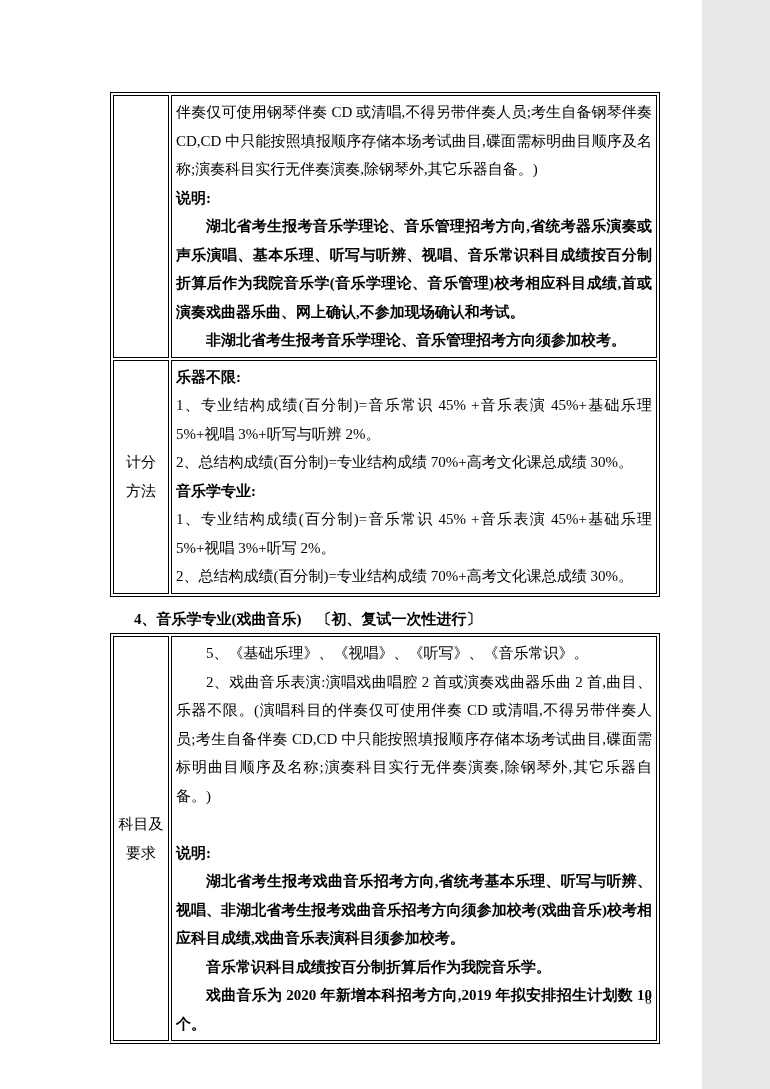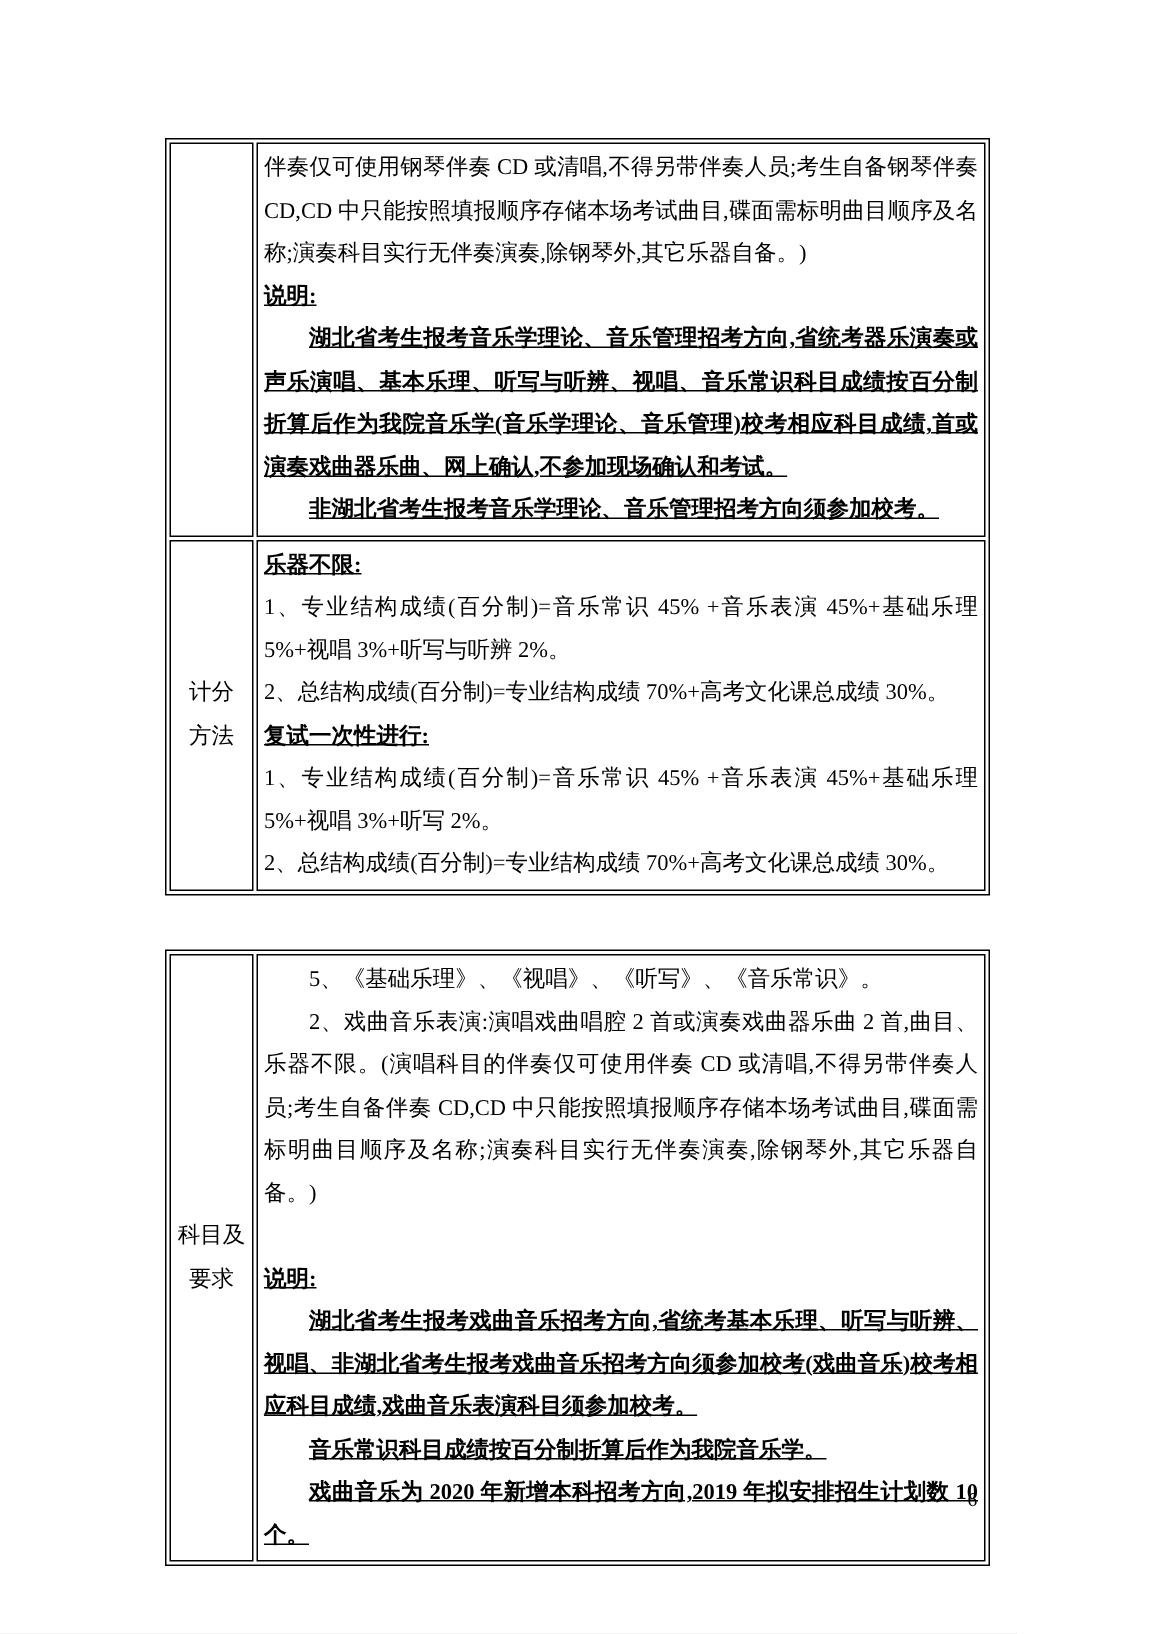--- a/index.html
+++ b/index.html
@@ -1,19 +1,19 @@
 <!DOCTYPE html>
 <html><head>
 <meta charset="utf-8">
 <style>
   * { margin:0; padding:0; box-sizing:border-box; }
   html,body { background:#e8e8e8; }
   .page {
     position:relative;
-    width:770px; height:1089px;
+    width:702px; height:1089px;
     background:#ffffff;
     color:#000000;
     font-family:"Liberation Serif", serif;
     overflow:hidden;
   }
   table.doc-table {
     position:absolute;
     left:110px;
     width:550px;
     border-collapse:separate;
@@ -29,21 +29,21 @@
     text-align:center;
     vertical-align:middle;
     white-space:pre-line;
   }
   td.content {
     vertical-align:top;
     padding:2px 4px;
     text-align:justify;
   }
   p.para { margin:0; }
-  p.bold { font-weight:bold;text-decoration:underline; }
+  p.bold { font-weight:bold; }
   p.indent { text-indent:2em; }
   p.blank { min-height:28.5px; }
   .section-heading {
     position:absolute;
     left:134px; top:605px;
     font-size:15px;
     font-weight:bold;
     line-height:28px;
     white-space:pre;
   }
@@ -74,28 +74,29 @@
           <p class="para bold indent">非湖北省考生报考音乐学理论、音乐管理招考方向须参加校考。</p>
         </td>
       </tr>
       <tr>
         <td class="label">计分
 方法</td>
         <td class="content">
           <p class="para bold">乐器不限:</p>
           <p class="para">1、专业结构成绩(百分制)=音乐常识 45% +音乐表演 45%+基础乐理 5%+视唱 3%+听写与听辨 2%。</p>
           <p class="para">2、总结构成绩(百分制)=专业结构成绩 70%+高考文化课总成绩 30%。</p>
-          <p class="para bold">复试一次性进行:</p>
+          <p class="para bold">音乐学专业:</p>
           <p class="para">1、专业结构成绩(百分制)=音乐常识 45% +音乐表演 45%+基础乐理 5%+视唱 3%+听写 2%。</p>
           <p class="para">2、总结构成绩(百分制)=专业结构成绩 70%+高考文化课总成绩 30%。</p>
         </td>
       </tr>
     </tbody>
   </table>
 
+  <div class="section-heading">4、音乐学专业(戏曲音乐)　〔初、复试一次性进行〕</div>
 
   <table class="doc-table t2">
     <colgroup>
         <col class="label-col">
         <col>
       </colgroup>
     <tbody>
       <tr>
         <td class="label">科目及
 要求</td>

